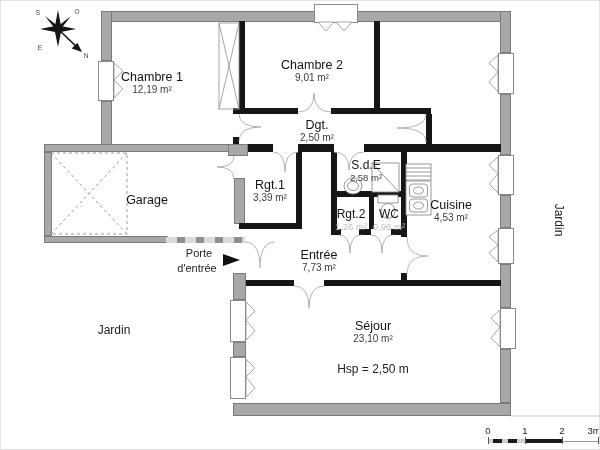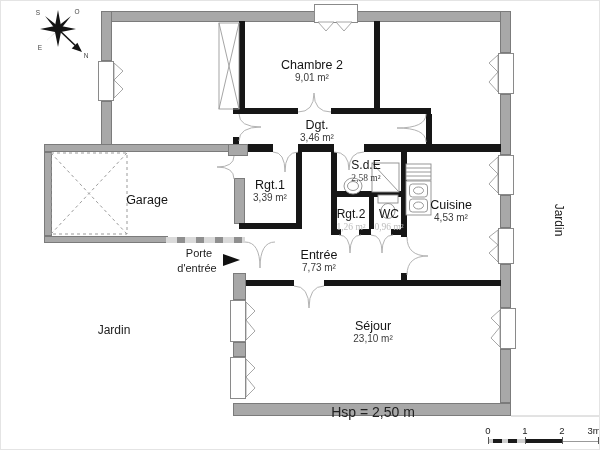--- a/index.html
+++ b/index.html
@@ -10,23 +10,23 @@
   .wx{position:absolute;background:#a8a8a8;box-shadow:inset 0 0 0 1px #7b7b7b;}
   .wi{position:absolute;background:#161616;}
   .dash{position:absolute;background:repeating-linear-gradient(90deg,#dadada 0 11px,#8f8f8f 11px 19px);}
   .win{position:absolute;background:#fff;border:1px solid #8a8a8a;box-sizing:border-box;}
   
   .lbl{position:absolute;transform:translate(-50%,-50%);text-align:center;
        color:#141414;white-space:nowrap;line-height:1.15;}
   .rname{font-size:12.5px;}
   .rname.sm{font-size:12px;}
   .rarea{font-size:10px;color:#3c3c3c;}
-  .rarea.sm{font-size:9.5px;font-family:Liberation Serif, serif;}
+  .rarea.sm{font-size:9.5px;}
   .rarea.muted{color:#bdbdbd;}
-  .note{font-size:14px;color:#222;margin-top:42px;}
+  .note{font-size:12px;color:#222;}
   .porte{font-size:11px;color:#222;}
   .jardin{font-size:12px;color:#222;}
   .jardin.vert{transform:translate(-50%,-50%) rotate(90deg);}
   
   .sb-label{position:absolute;font-size:9.5px;color:#222;transform:translate(-50%,0);}
   .sb{position:absolute;}
   svg.overlay{position:absolute;left:0;top:0;pointer-events:none;}
 </style>
 </head>
 <body>
@@ -170,27 +170,31 @@
       <ellipse cx="417.5" cy="189.5" rx="5" ry="3.5"></ellipse>
       <rect x="408.5" y="198" width="18" height="13" rx="3"></rect>
       <ellipse cx="417.5" cy="204.5" rx="5" ry="3.5"></ellipse>
     </g>
 
     <polygon points="222,253 222,265 239,259" fill="#111"></polygon>
 
     <line x1="510" y1="415" x2="599" y2="415" stroke="#c6c6c6" stroke-width="1"></line>
   </svg>
 
+  <div class="lbl" style="left:151px;top:82px">
+    <div class="rname">Chambre 1</div>
+    <div class="rarea">12,19 m²</div>
+  </div>
   <div class="lbl" style="left:311px;top:70px">
     <div class="rname">Chambre 2</div>
     <div class="rarea">9,01 m²</div>
   </div>
   <div class="lbl" style="left:316px;top:130px">
     <div class="rname">Dgt.</div>
-    <div class="rarea">3,46 m²</div>
+    <div class="rarea">2,50 m²</div>
   </div>
   <div class="lbl" style="left:146px;top:199px">
     <div class="rname">Garage</div>
   </div>
   <div class="lbl" style="left:269px;top:190px">
     <div class="rname">Rgt.1</div>
     <div class="rarea">3,39 m²</div>
   </div>
   <div class="lbl" style="left:365px;top:170px">
     <div class="rname sm">S.d.E</div>

